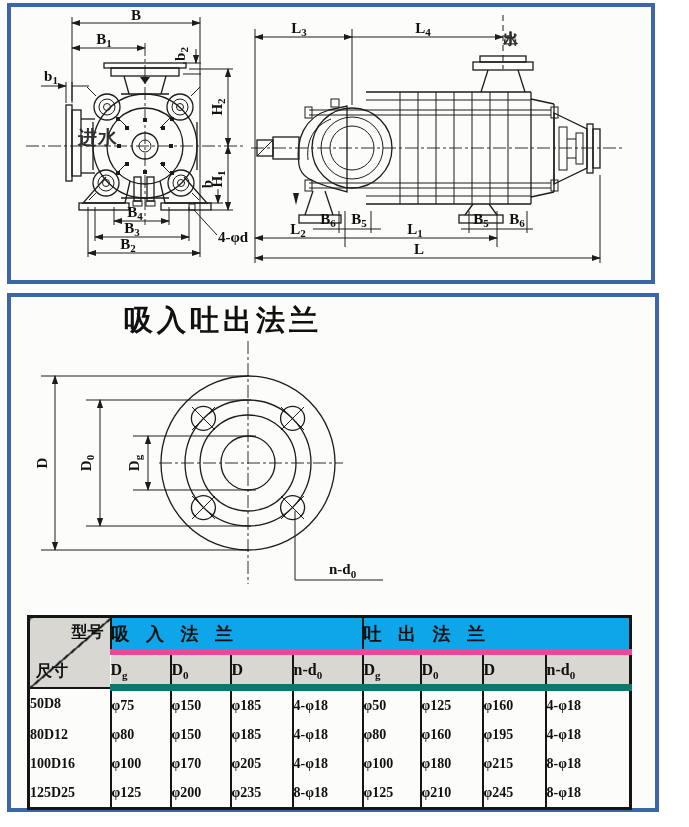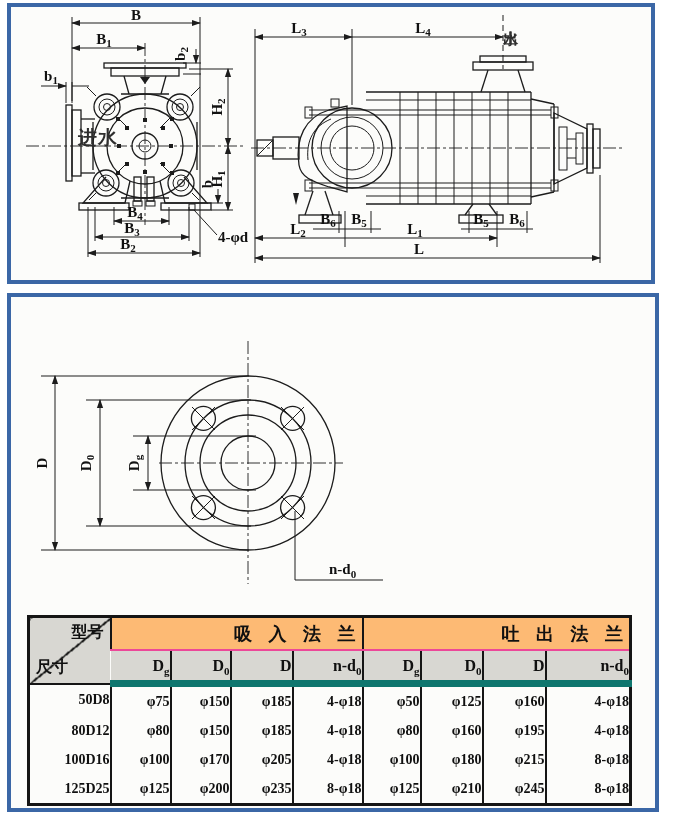--- a/index.html
+++ b/index.html
@@ -22,23 +22,23 @@
   .cl{stroke:#1c1c1c;stroke-width:0.9;fill:none;stroke-dasharray:13 3 3 3;}
   .dsh{stroke:#1c1c1c;stroke-width:1;fill:none;stroke-dasharray:6 4;}
   .dl{stroke:#1c1c1c;stroke-width:1;fill:none;}
   .fil{fill:#1c1c1c;stroke:none;}
   .dim{font-family:"Liberation Serif","DejaVu Serif",serif;font-size:15px;font-weight:700;fill:#111;}
   .sub{font-size:11px;}
   
   #table-wrap{position:absolute;left:16px;top:318px;}
   #spec-table{border-collapse:collapse;table-layout:fixed;width:602px;border:3px solid #151515;
     font-family:"Liberation Serif","DejaVu Serif",serif;color:#101010;}
-  #spec-table th,#spec-table td{border-left:2px solid #151515;text-align:right;padding:0;overflow:hidden;}
+  #spec-table th,#spec-table td{border-left:2px solid #151515;text-align:left;padding:0;overflow:hidden;}
   #spec-table th:first-child,#spec-table td:first-child{border-left:none;}
-  .grp{height:31px;font-size:18px;font-weight:700;letter-spacing:6px;background:#fdba74;border-bottom:2px solid #ec4899;}
+  .grp{height:31px;font-size:18px;font-weight:700;letter-spacing:6px;background:#0ea5e9;border-bottom:6px solid #ec4899;}
   .sh{height:29px;font-size:16px;font-weight:700;background:#d8d7d2;border-bottom:7px solid #0f766e;}
   .corner{background:
       linear-gradient(to bottom right, rgba(0,0,0,0) 49.2%, #151515 49.2%, #151515 51%, rgba(0,0,0,0) 51%),
       #d8d7d2;
     position:relative;border-bottom:2px solid #151515;font-size:16px;font-weight:700;}
   .corner .tr{position:absolute;right:6px;top:4px;}
   .corner .bl{position:absolute;left:6px;bottom:5px;}
   .dr td{height:29px;font-size:14px;font-weight:700;background:transparent;}
   sub{font-size:11px;line-height:0;}
 </style>
@@ -280,20 +280,21 @@
         <line class="dl" x1="244" y1="251" x2="589" y2="251" marker-start="url(#ar)" marker-end="url(#ar)"></line>
         <text class="dim" x="408" y="247" text-anchor="middle"><tspan>L</tspan><tspan class="sub" dy="3"></tspan></text>
       </g>
     </g>
   </svg>
   <div class="cjk" id="inlet-label">进水</div>
   <div class="cjk" id="outlet-label">出水</div>
 </div>
 
 <div class="panel" id="bottom-panel">
+  <div id="flange-title">吸入吐出法兰</div>
 
   <svg id="flange-svg" width="420" height="260" viewBox="0 0 420 260">
     <g>
       <line class="cl" x1="237" y1="2" x2="237" y2="245"></line>
       <line class="cl" x1="148" y1="124" x2="332" y2="124"></line>
       <circle class="ln" cx="237" cy="124" r="87"></circle>
       <circle class="ln" cx="237" cy="124" r="63"></circle>
       <circle class="ln" cx="237" cy="124" r="48"></circle>
       <circle class="ln" cx="237" cy="124" r="27"></circle>
 

